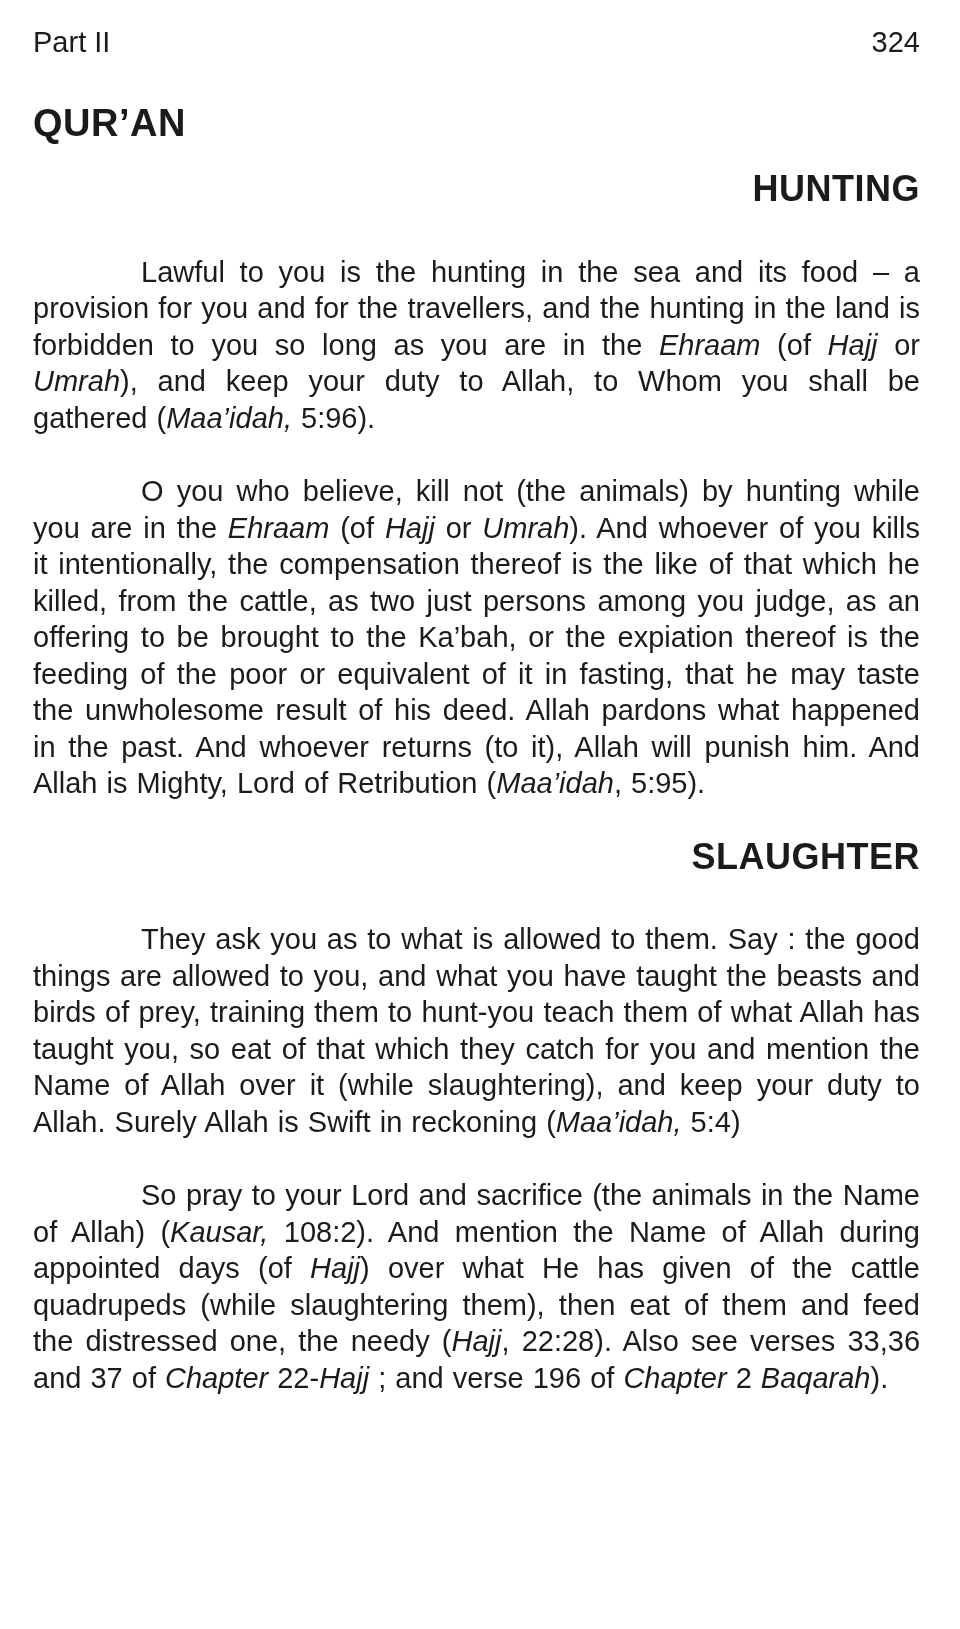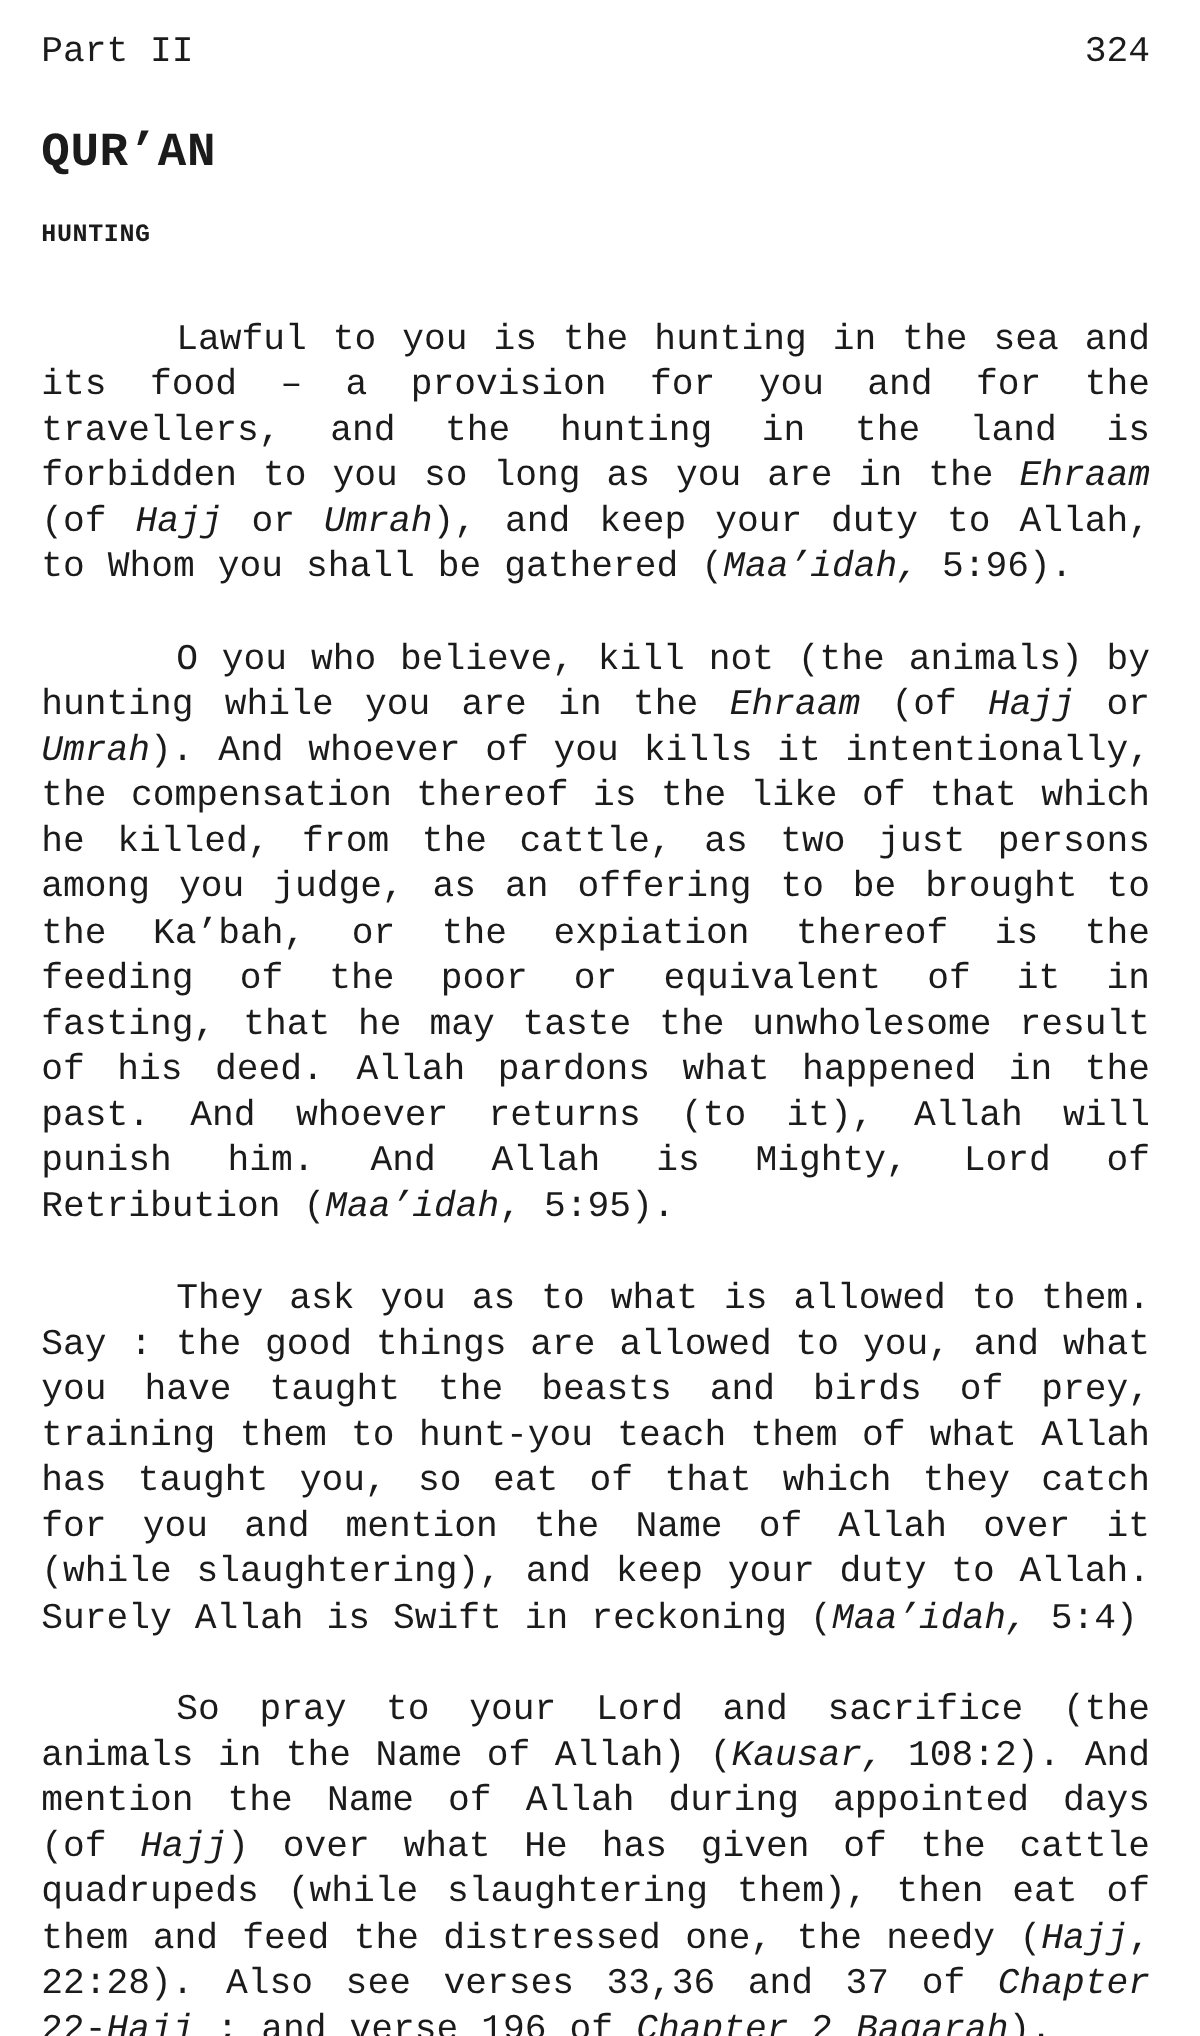--- a/index.html
+++ b/index.html
@@ -8,21 +8,21 @@
     padding: 0;
     background: #ffffff;
   }
   .page {
     position: relative;
     width: 960px;
     height: 1629px;
     box-sizing: border-box;
     background: #ffffff;
     color: #1b1b1b;
-    font-family: Liberation Mono, monospace;
+    font-family: Liberation Sans, sans-serif;
     font-size: 29px;
     line-height: 36.5px;
     padding: 24px 40px 0 33px;
     overflow: hidden;
   }
   .page-header {
     display: flex;
     align-items: baseline;
     white-space: pre;
     margin: 0 0 44px 0;
@@ -30,23 +30,23 @@
   .h-center { margin-left: 48px; }
   .h-num { margin-left: auto; }
   em { font-style: italic; }
   .quran-heading {
     font-weight: bold;
     font-size: 38px;
     margin: 0 0 30px 0;
     letter-spacing: 0.5px;
   }
   .section-heading {
-    text-align: left;
+    text-align: right;
     font-weight: bold;
-    font-size: 20px;
+    font-size: 36px;
     margin: 0 0 46px 0;
     letter-spacing: 0.5px;
   }
   .section-heading.spaced-top { margin-top: 8px; }
   .body-para {
     margin: 0 0 37px 0;
     text-align: justify;
     text-indent: 108px;
     word-spacing: 1px;
   }
@@ -63,17 +63,18 @@
 
   <h2 class="quran-heading">QUR’AN</h2>
 
   <section>
     <h3 class="section-heading">HUNTING</h3>
     <p class="body-para"><span>Lawful to you is the hunting in the sea and its food – a provision for you and for the travellers, and the hunting in the land is forbidden to you so long as you are in the </span><em>Ehraam</em><span> (of </span><em>Hajj</em><span> or </span><em>Umrah</em><span>), and keep your duty to Allah, to Whom you shall be gathered (</span><em>Maa’idah,</em><span> 5:96).</span></p>
     <p class="body-para"><span>O you who believe, kill not (the animals) by hunting while you are in the </span><em>Ehraam</em><span> (of </span><em>Hajj</em><span> or </span><em>Umrah</em><span>). And whoever of you kills it intentionally, the compensation thereof is the like of that which he killed, from the cattle, as two just persons among you judge, as an offering to be brought to the Ka’bah, or the expiation thereof is the feeding of the poor or equivalent of it in fasting, that he may taste the unwholesome result of his deed. Allah pardons what happened in the past. And whoever returns (to it), Allah will punish him. And Allah is Mighty, Lord of Retribution (</span><em>Maa’idah</em><span>, 5:95).</span></p>
   </section>
 
   <section>
+    <h3 class="section-heading spaced-top">SLAUGHTER</h3>
     <p class="body-para"><span>They ask you as to what is allowed to them. Say : the good things are allowed to you, and what you have taught the beasts and birds of prey, training them to hunt-you teach them of what Allah has taught you, so eat of that which they catch for you and mention the Name of Allah over it (while slaughtering), and keep your duty to Allah. Surely Allah is Swift in reckoning (</span><em>Maa’idah,</em><span> 5:4)</span></p>
     <p class="body-para"><span>So pray to your Lord and sacrifice (the animals in the Name of Allah) (</span><em>Kausar,</em><span> 108:2). And mention the Name of Allah during appointed days (of </span><em>Hajj</em><span>) over what He has given of the cattle quadrupeds (while slaughtering them), then eat of them and feed the distressed one, the needy (</span><em>Hajj</em><span>, 22:28). Also see verses 33,36 and 37 of </span><em>Chapter</em><span> 22-</span><em>Hajj</em><span> ; and verse 196 of </span><em>Chapter</em><span> 2 </span><em>Baqarah</em><span>).</span></p>
   </section>
 
 </div>
 
 </body></html>

